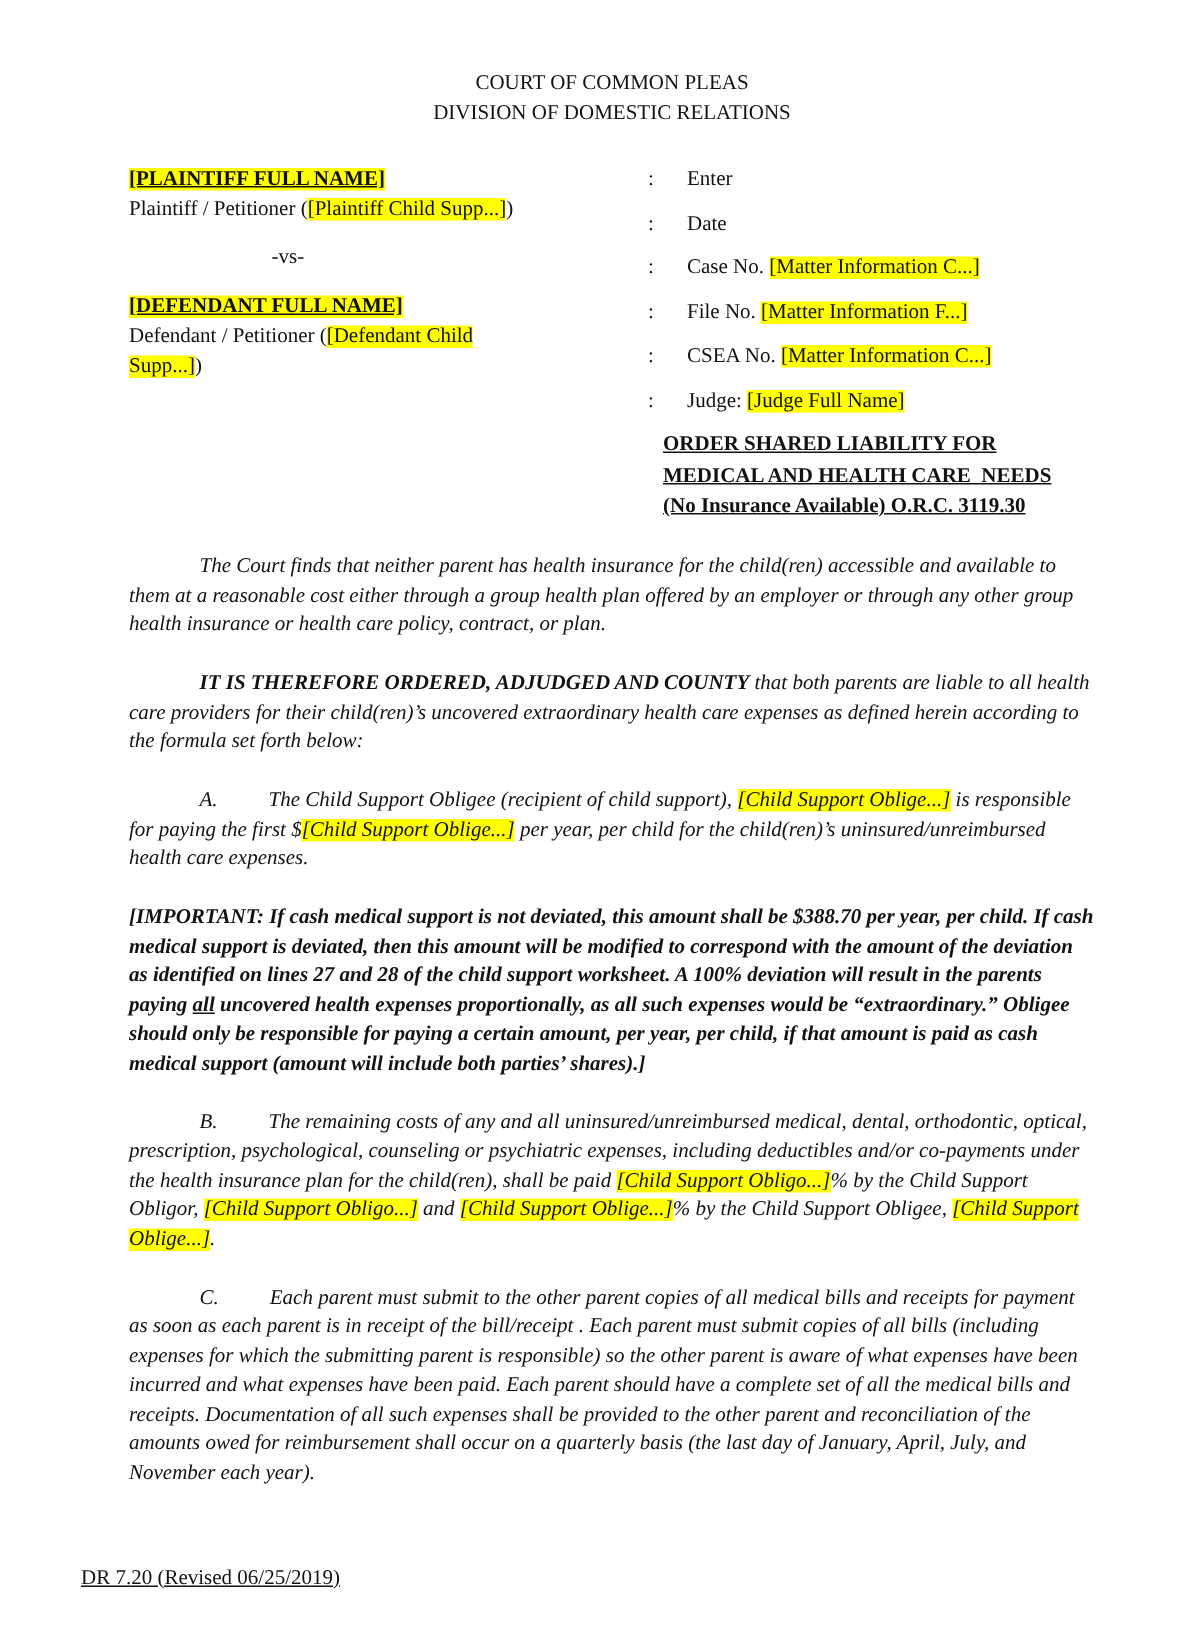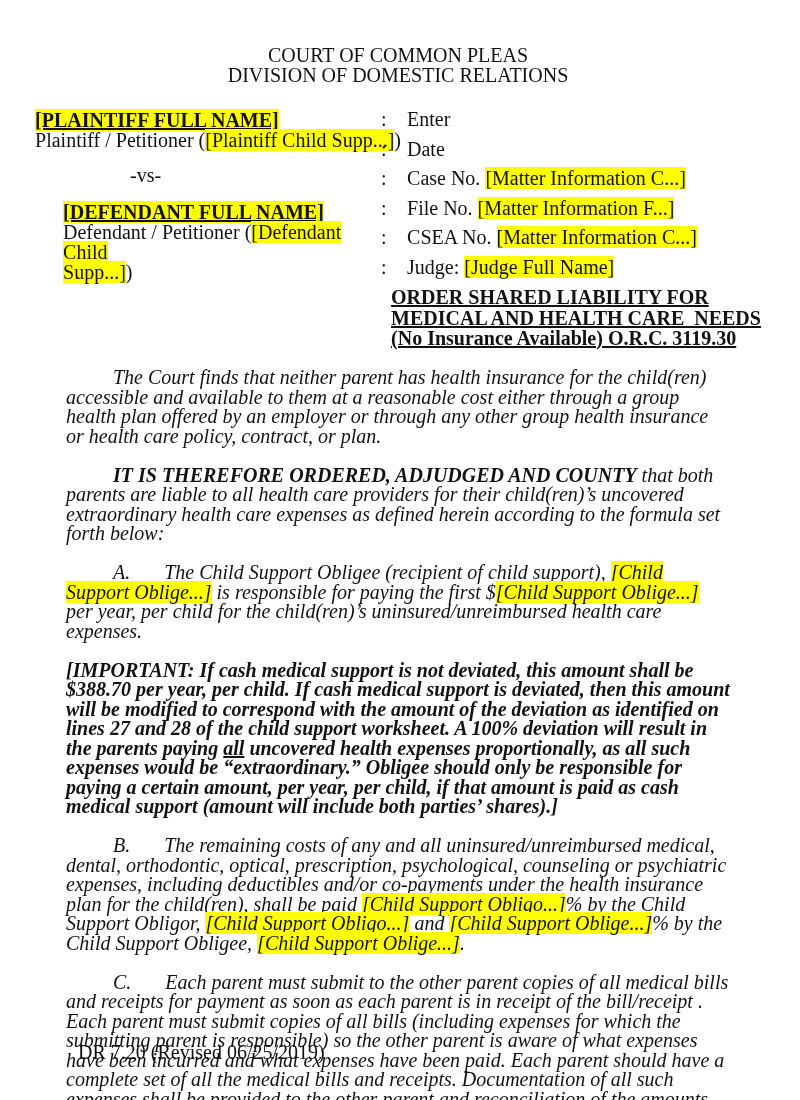--- a/index.html
+++ b/index.html
@@ -1,51 +1,51 @@
 <!DOCTYPE html>
 <html><head>
 <meta charset="utf-8">
 <style>
   html,body { margin:0; padding:0; background:#ffffff; }
   .page {
     width:800px; height:1100px; background:#ffffff; position:relative;
-    box-sizing:border-box; padding:46px 70px 0 66px;
-    font-family:"Liberation Serif", serif; font-size:20px; color:#121212;
+    box-sizing:border-box; padding:46px 70px 0 86px;
+    font-family:"Liberation Serif", serif; font-size:14px; color:#121212;
     overflow:hidden;
   }
   
   .hl { background:#ffff00; }
   .b  { font-weight:bold; }
   .u  { text-decoration:underline; }
   .tab { display:inline-block; width:34px; }
 
   .header { text-align:center; line-height:19.5px; }
 
   .caption { display:flex; margin-top:25px;justify-content:center; }
   .cap-left { width:330px; flex:none; }
   .party-name { font-weight:bold; line-height:20px; white-space:nowrap; }
   .party-role { line-height:20px; white-space:nowrap; }
   .party-role-wrap { line-height:20px; }
   .vs-line { margin:14px 0 15px 0; padding-left:95px; }
-  .defendant-block { margin-top:0;margin-left:28px; }
+  .defendant-block { margin-top:0; }
 
   .cap-right { flex:1; padding-left:16px; }
   .cap-row { display:flex; line-height:19.5px; margin-bottom:10px; }
   .cap-colon { width:26px; flex:none; }
   .cap-text { white-space:nowrap; }
 
   .order-title { margin-top:9px; margin-left:10px; font-weight:bold; }
   .order-title .ot-line { line-height:20.5px; white-space:nowrap; }
   .order-title .ot-line span { text-decoration:underline; }
 
   .bodytext { margin-top:8px;font-style:italic; }
   .para { line-height:19.5px; margin:19.5px 0 0 0; text-align:left; }
   .ind { text-indent:47px; }
 
-  .footer { position:absolute; left:78px; bottom:38px; line-height:19.5px; }
+  .footer { position:absolute; left:54px; bottom:38px; line-height:19.5px;text-decoration:underline; }
 </style>
 </head>
 <body>
 
 <div class="page">
 
   <div class="header">
     <div>COURT OF COMMON PLEAS</div>
     <div>DIVISION OF DOMESTIC RELATIONS</div>
   </div>

